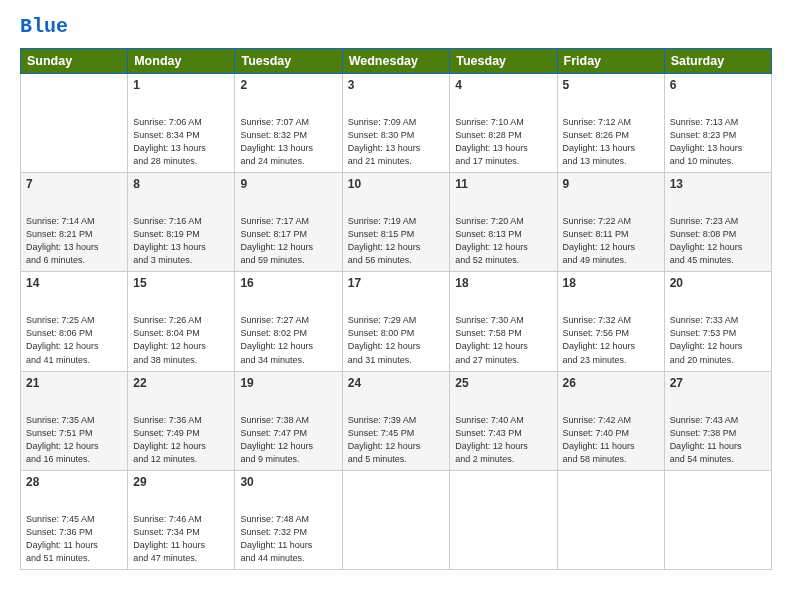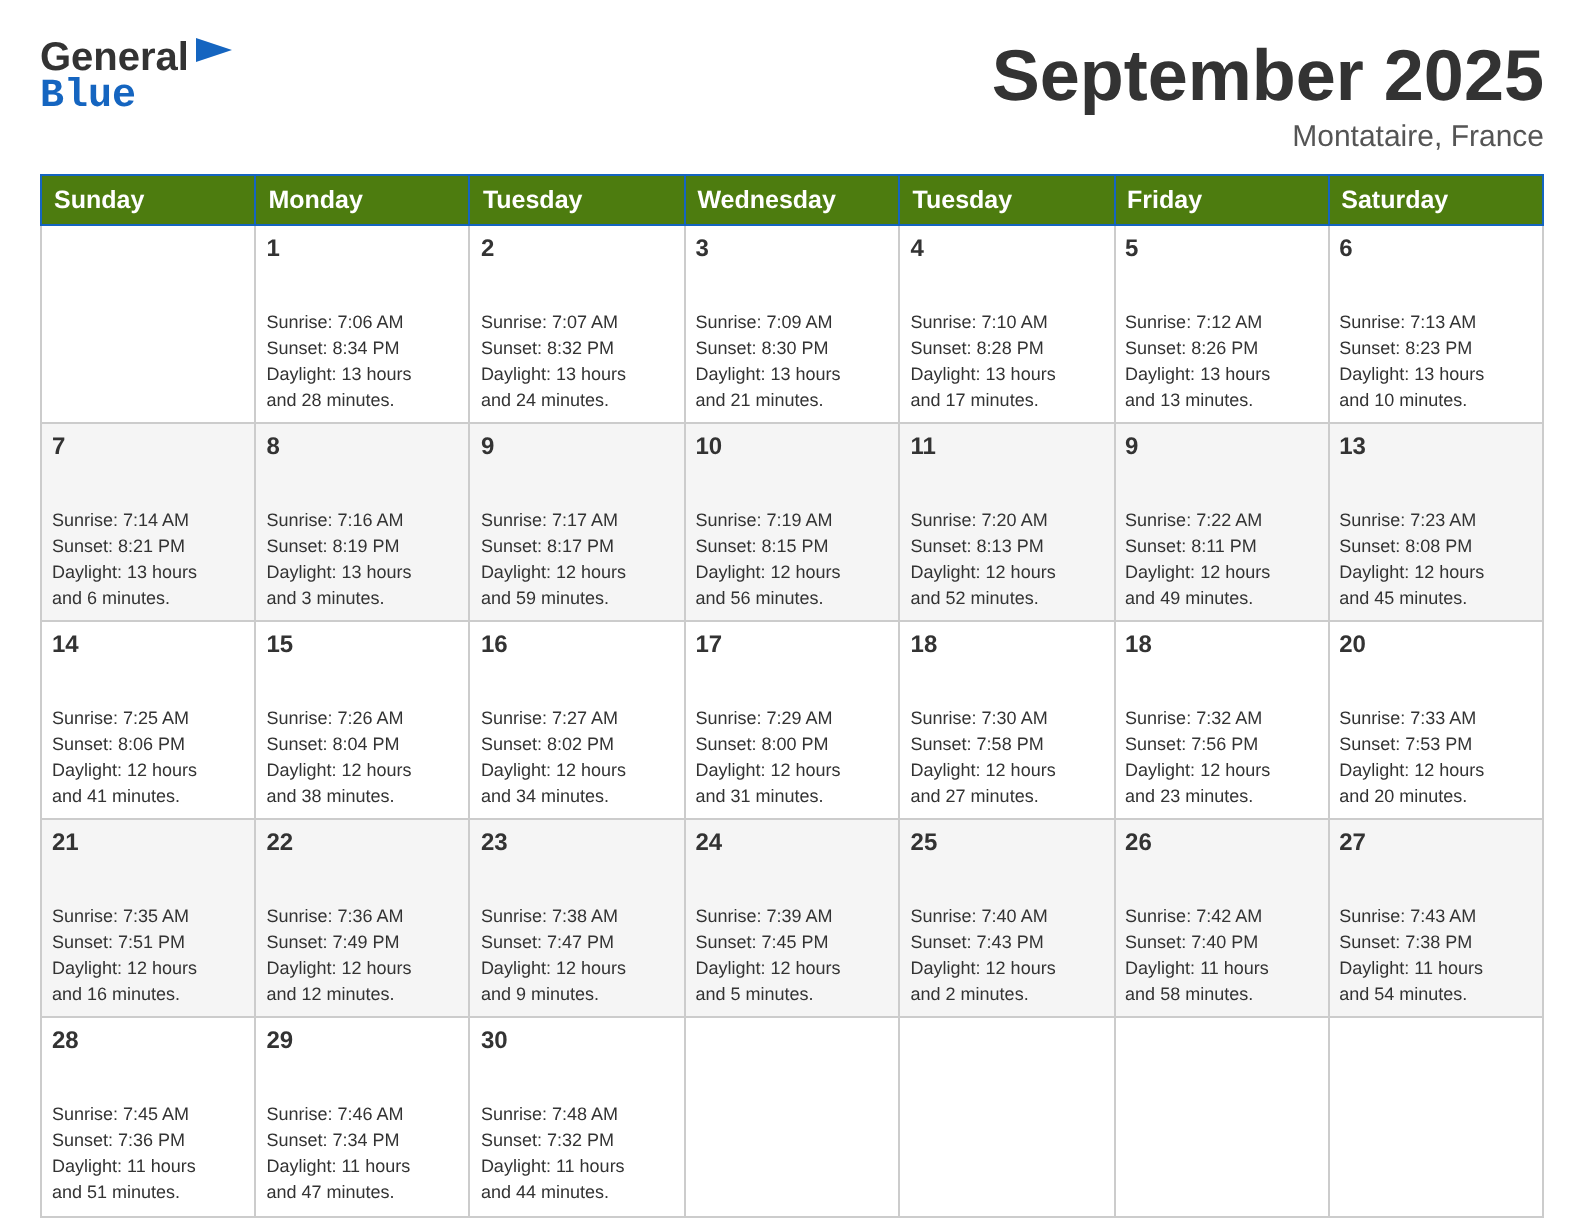--- a/index.html
+++ b/index.html
@@ -95,33 +95,22 @@
       background: #fff !important;
     }
   </style>
 </head>
 <body>
 
 <div class="page">
   <div class="header">
     <div class="logo">
       <div style="display:flex;flex-direction:column;align-items:flex-start;">
-        <div style="display:flex;align-items:center;">
-          <span class="logo-text logo-general">General</span>
-
-          <svg class="logo-icon" viewBox="0 0 22 22" xmlns="http://www.w3.org/2000/svg">
-            <polygon points="2,2 20,8 2,14" fill="#1565c0"></polygon>
-          </svg>
-        </div>
         <span class="logo-text logo-blue" style="margin-top:-2px;">Blue</span>
       </div>
-    </div>
-    <div class="title-block">
-      <div class="month-title">September 2025</div>
-      <div class="location">Montataire, France</div>
     </div>
   </div>
 
   <table class="calendar">
     <thead>
       <tr>
 
       <th>Sunday</th>
           <th>Monday</th>
           <th>Tuesday</th>
@@ -222,21 +211,21 @@
         <tr>
           <td>
             <span class="day-number">21</span>
             <div class="day-info">Sunrise: 7:35 AM<br>Sunset: 7:51 PM<br>Daylight: 12 hours<br>and 16 minutes.</div>
           </td>
           <td>
             <span class="day-number">22</span>
             <div class="day-info">Sunrise: 7:36 AM<br>Sunset: 7:49 PM<br>Daylight: 12 hours<br>and 12 minutes.</div>
           </td>
           <td>
-            <span class="day-number">23</span>
+            <span class="day-number">19</span>
             <div class="day-info">Sunrise: 7:38 AM<br>Sunset: 7:47 PM<br>Daylight: 12 hours<br>and 9 minutes.</div>
           </td>
           <td>
             <span class="day-number">24</span>
             <div class="day-info">Sunrise: 7:39 AM<br>Sunset: 7:45 PM<br>Daylight: 12 hours<br>and 5 minutes.</div>
           </td>
           <td>
             <span class="day-number">25</span>
             <div class="day-info">Sunrise: 7:40 AM<br>Sunset: 7:43 PM<br>Daylight: 12 hours<br>and 2 minutes.</div>
           </td>

